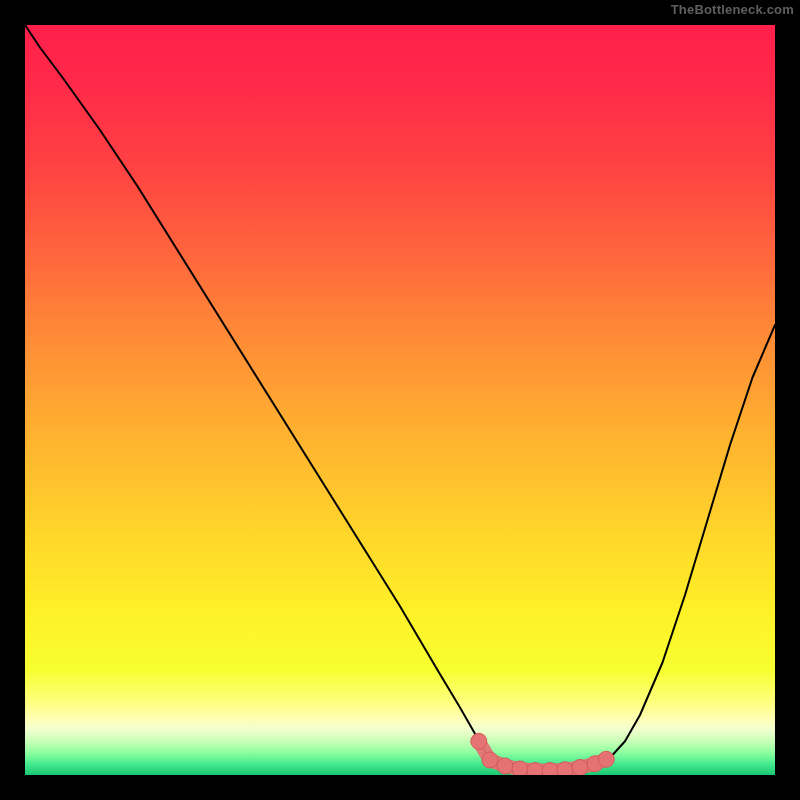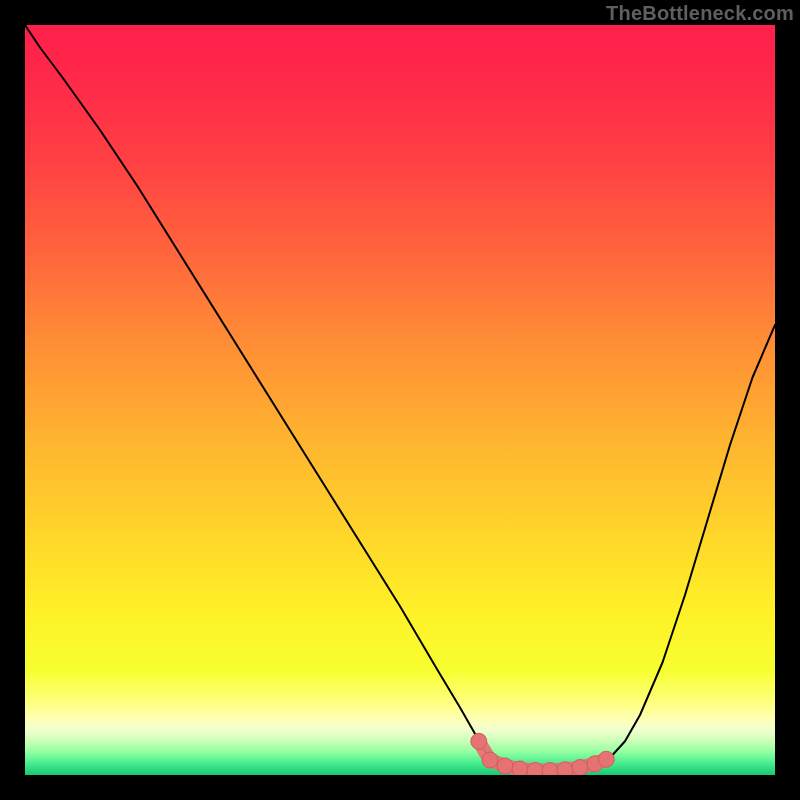--- a/index.html
+++ b/index.html
@@ -37,21 +37,21 @@
   .markers {
     position: absolute;
     inset: 0;
     pointer-events: none;
   }
   .watermark {
     position: absolute;
     top: 2px;
     right: 6px;
     color: #5f5f5f;
-    font-size: 20px;
+    font-size: 13px;
     font-weight: 600;
     letter-spacing: 0.2px;
     user-select: none;
   }
 </style>
 </head>
 <body>
 
 <div class="stage">
 

